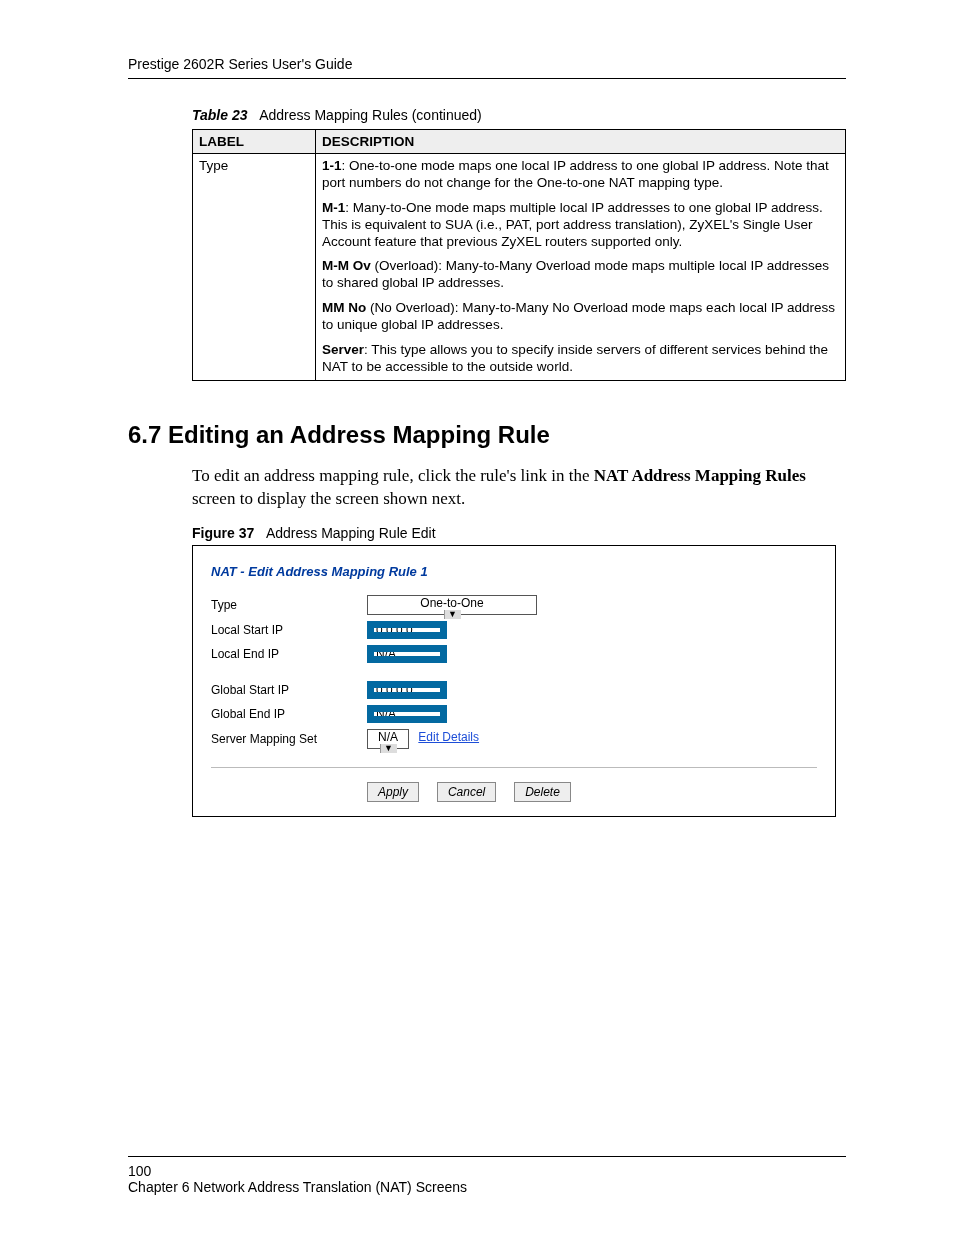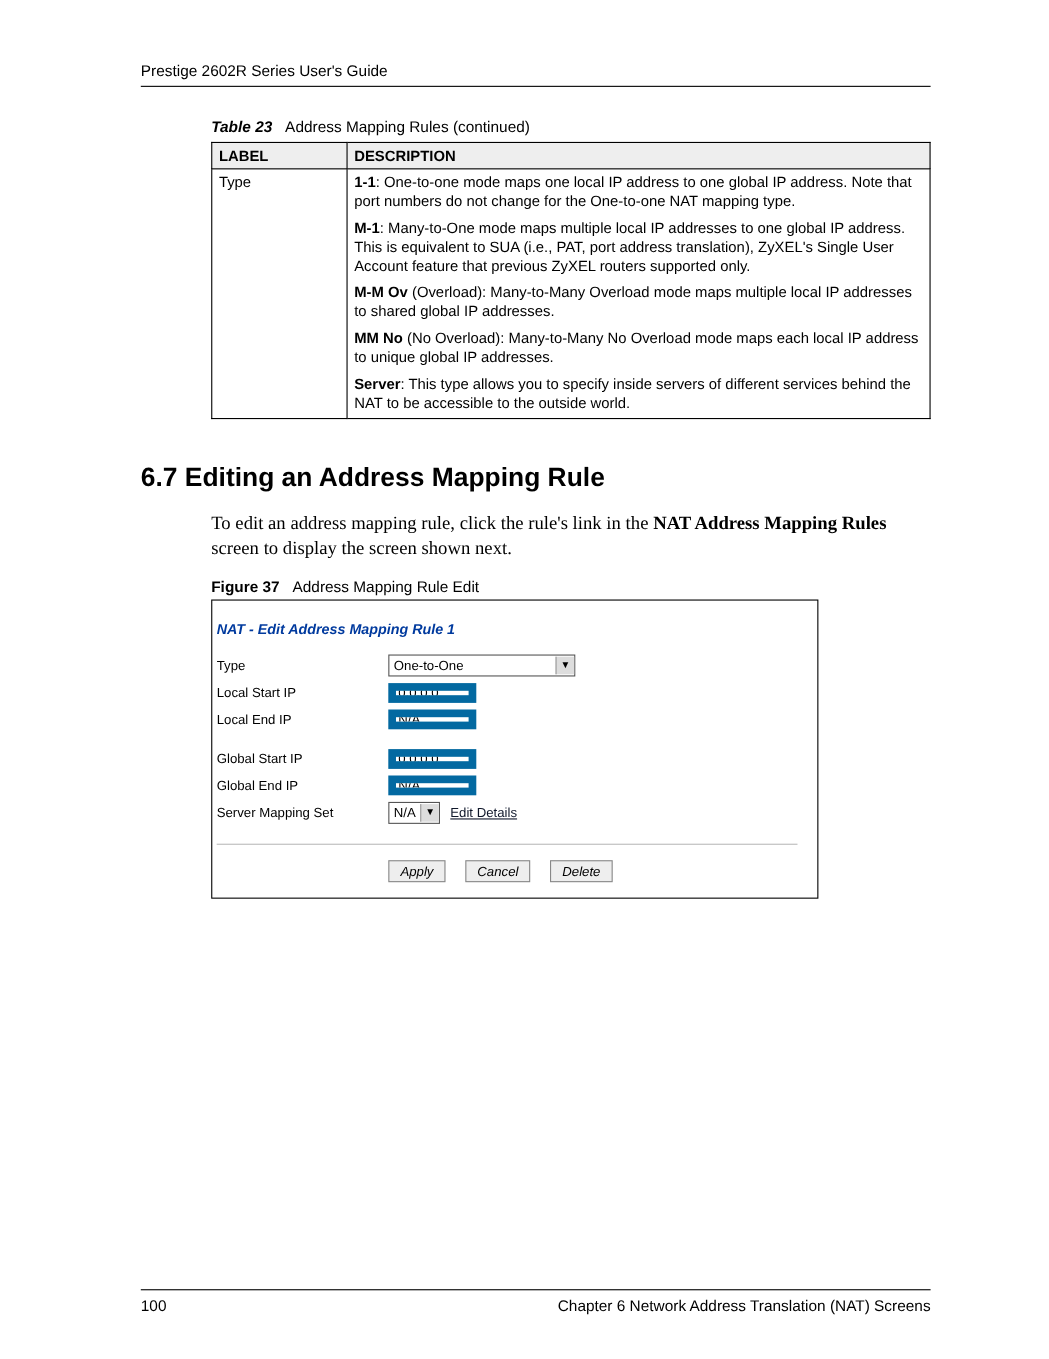--- a/index.html
+++ b/index.html
@@ -67,23 +67,23 @@
     line-height: 1.35;
     margin: 0 0 14px 64px;
   }
   .figure-caption {
     font-size: 14px;
     margin-left: 64px;
     margin-bottom: 4px;
   }
   .screenshot {
     margin-left: 64px;
-    width: 552px;
+    width: 644px;
     border: 1px solid #000;
-    padding: 18px 18px 14px 4px;
+    padding: 18px 18px 14px 18px;
     box-sizing: border-box;
     font-family: Arial, sans-serif;
   }
   .screenshot .panel-title {
     color: #003a9e;
     font-weight: bold;
     font-style: italic;
     font-size: 13px;
     margin-bottom: 16px;
   }
@@ -109,41 +109,42 @@
   .form-row .ctrl input.narrow {
     width: 80px;
   }
   .select-box {
     display: inline-flex;
     align-items: center;
     border: 1px solid #555;
     height: 18px;
     background: #fff;
     min-width: 168px;
+    flex-direction: column;
   }
   .select-box.small { min-width: 40px; }
   .select-box .sel-text {
     flex: 1;
     font-size: 12px;
     padding: 0 4px;
     white-space: nowrap;
   }
   .select-box .sel-arrow {
     width: 16px;
     height: 16px;
     background: #ddd;
     border-left: 1px solid #999;
     display: flex;
     align-items: center;
     justify-content: center;
     font-size: 9px;
     line-height: 1;
   }
   .edit-link {
-    color: #0f172a;
+    color: #1d4ed8;
     text-decoration: underline;
     font-size: 12px;
     margin-left: 6px;
   }
   .gap { height: 12px; }
   .btn-row {
     border-top: 1px solid #bbb;
     margin-top: 18px;
     padding-top: 14px;
     text-align: left;
@@ -167,20 +168,21 @@
   }
   .footer-line {
     border: none;
     border-top: 1px solid #000;
     margin: 0 0 6px 0;
   }
   .footer-row {
     display: flex;
     justify-content: space-between;
     font-size: 14px;
+    flex-direction: column;
   }
 </style>
 </head>
 <body>
 
 <div class="page">
 
   <div class="running-header">Prestige 2602R Series User's Guide</div>
   <hr class="hr-line">
 

